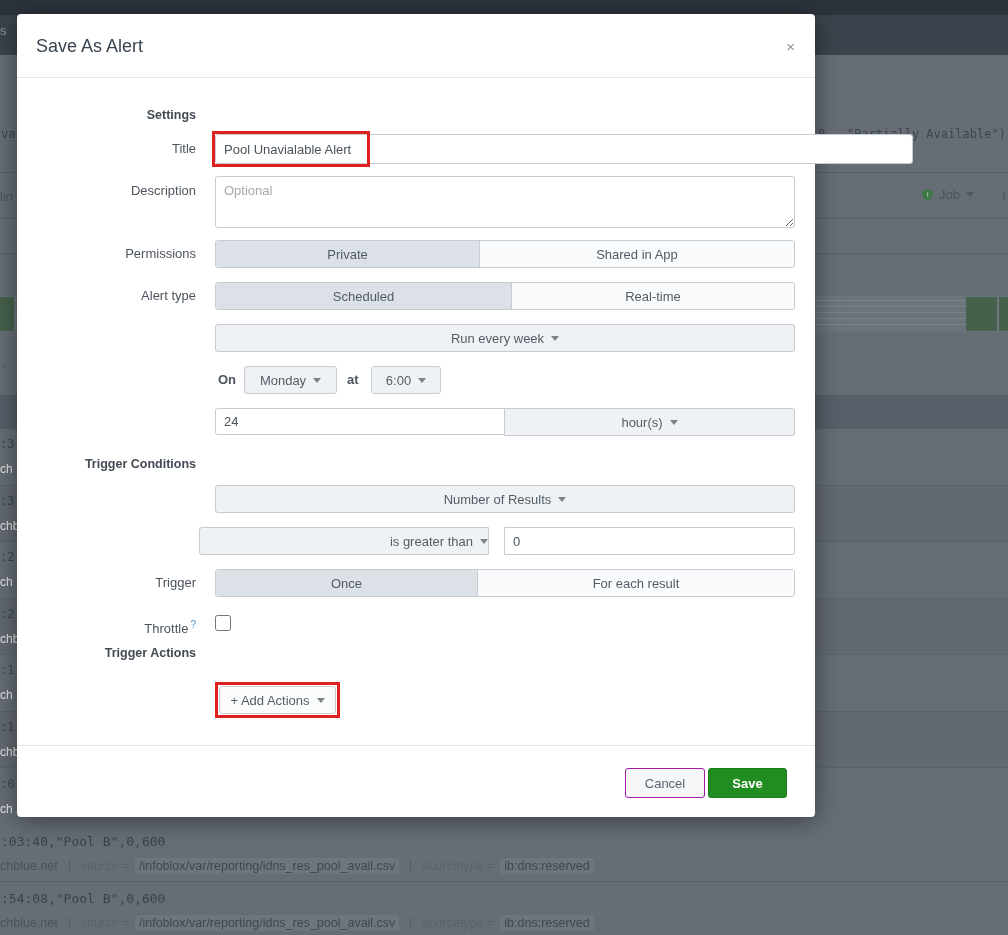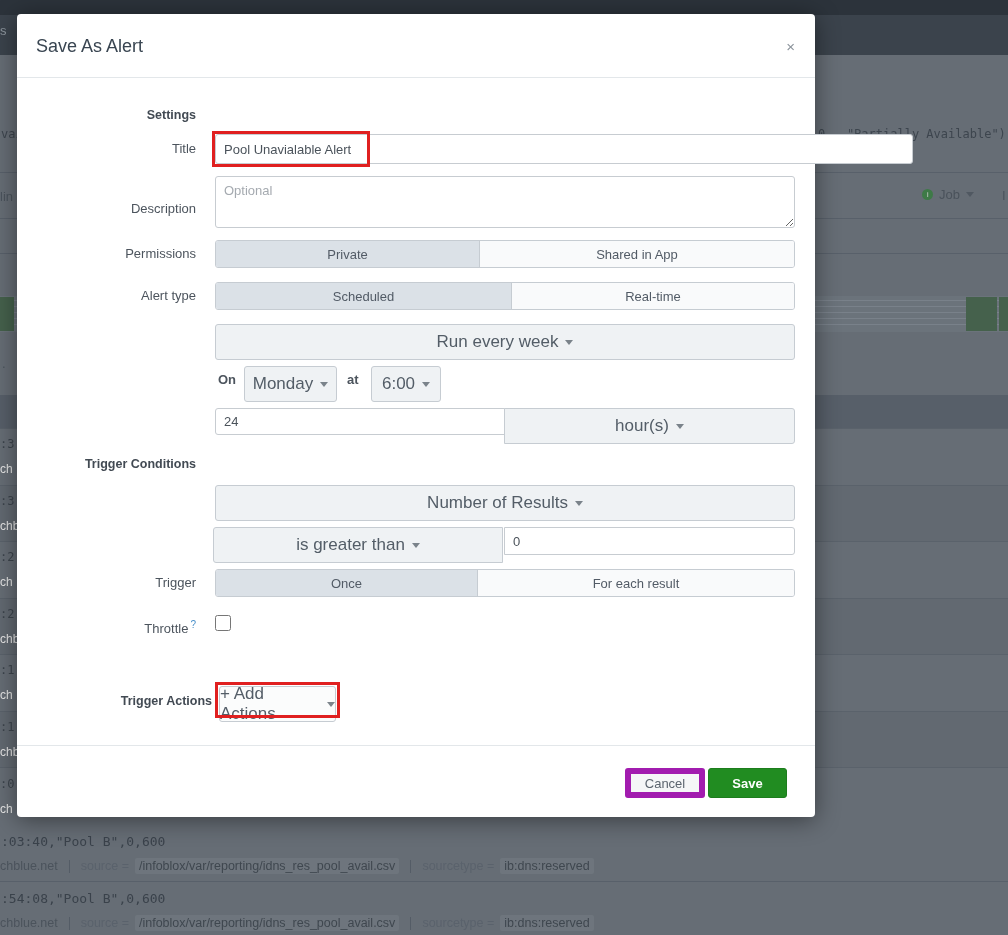--- a/index.html
+++ b/index.html
@@ -59,38 +59,38 @@
             font-family:"Liberation Sans", sans-serif; }
   .t-area::placeholder, .t-input::placeholder { color:#a5aab0; }
 
   .seg-group { position:absolute; left:198px; width:580px; height:28px; display:flex;
                border:1px solid #c6ccd2; border-radius:3px; overflow:hidden; background:#f9fafb; }
   .seg { height:100%; display:flex; align-items:center; justify-content:center; font-size:13px;
          color:#525b66; border-right:1px solid #c6ccd2; cursor:pointer; background:#f9fafb; }
   .seg:last-child { border-right:none; flex:1; }
   .seg.sel { background:#dbe1e7; }
 
-  .gbtn { position:absolute; height:36px; display:flex; align-items:center; justify-content:center;
-          gap:7px; background:#eff2f4; border:1px solid #c6ccd2; border-radius:3px; font-size:17px;
+  .gbtn { position:absolute; height:28px; display:flex; align-items:center; justify-content:center;
+          gap:7px; background:#eff2f4; border:1px solid #c6ccd2; border-radius:3px; font-size:13px;
           color:#535d67; cursor:pointer; }
   .gbtn.white { background:#fbfcfc; }
   .inline-lbl { position:absolute; font-size:13px; font-weight:bold; color:#4c545d; line-height:28px; }
 
   .join-l { border-radius:3px 0 0 3px; }
   .join-r { border-radius:0 3px 3px 0; }
 
   .chk { position:absolute; left:198px; top:601px; width:16px; height:16px; accent-color:#fff;
          border:1px solid #b8bec4; }
   .sup-q { color:#4a90c9; font-size:10px; vertical-align:super; margin-left:2px; }
 
   .ann { position:absolute; border:3px solid #e02020; z-index:5; pointer-events:none; }
 
   .btn { position:absolute; height:30px; border-radius:3px; font-size:13px; display:flex;
          align-items:center; justify-content:center; cursor:pointer; }
-  .btn-cancel { left:608px; top:754px; width:80px; background:#f5f6f7; border:6px solid #a21caf; color:#5b646e; }
+  .btn-cancel { left:608px; top:754px; width:80px; background:#f5f6f7; border:1px solid #a21caf; color:#5b646e; }
   .btn-save { left:691px; top:754px; width:79px; background:#218c21; border:1px solid #1d7d1d;
               color:#fff; font-weight:bold; }
 </style>
 </head>
 <body>
 
 <div class="screen">
 
   <div class="backdrop">
     <div class="navbar"></div>
@@ -182,21 +182,21 @@
     <div class="m-title">Save As Alert</div>
     <div class="m-close">×</div>
     <div class="m-hdiv"></div>
 
     <div class="lbl hd" style="top:94px;">Settings</div>
 
     <div class="lbl lh30" style="top:120px;">Title</div>
     <input class="t-input" style="top: 120px;" type="text" value="Pool Unavialable Alert">
     <div class="ann" style="left:195px; top:117px; width:158px; height:36px;"></div>
 
-    <div class="lbl lh30" style="top:180px;padding-left:39px;">Description</div>
+    <div class="lbl lh30" style="top:162px;padding-left:39px;">Description</div>
     <textarea class="t-area" style="top: 162px;" placeholder="Optional"></textarea>
 
     <div class="lbl lh28" style="top:226px;">Permissions</div>
     <div class="seg-group" style="top:226px;">
       <div class="seg sel" style="width:264px;">Private</div>
       <div class="seg">Shared in App</div>
     </div>
 
     <div class="lbl lh28" style="top:268px;">Alert type</div>
     <div class="seg-group" style="top:268px;">
@@ -226,38 +226,38 @@
       <span class="caret"></span>
     </div>
 
     <div class="lbl hd" style="top:443px;">Trigger Conditions</div>
 
     <div class="gbtn" style="left:198px; top:471px; width:580px;">
       <span>Number of Results</span>
       <span class="caret"></span>
     </div>
 
-    <div class="gbtn join-l" style="left:196px; top:513px; width:290px;">
+    <div class="gbtn join-l" style="left:182px; top:513px; width:290px;justify-content:flex-end;">
       <span>is greater than</span>
       <span class="caret"></span>
     </div>
     <input class="t-input join-r" style="left: 487px; top: 513px; width: 291px; height: 28px;" type="text" value="0">
 
     <div class="lbl lh28" style="top:555px;">Trigger</div>
     <div class="seg-group" style="top:555px;">
       <div class="seg sel" style="width:262px;">Once</div>
       <div class="seg">For each result</div>
     </div>
 
     <div class="lbl" style="top:603px; line-height:16px;">
       <span>Throttle</span><span class="sup-q">?</span>
     </div>
     <input class="chk" type="checkbox" style="">
 
-    <div class="lbl hd" style="top:680px;margin-left:16px;">Trigger Actions</div>
+    <div class="lbl hd" style="top:632px;">Trigger Actions</div>
 
     <div class="gbtn white" style="left:202px; top:672px; width:117px;">
       <span>+ Add Actions</span>
       <span class="caret"></span>
     </div>
     <div class="ann" style="left:198px; top:668px; width:125px; height:36px;"></div>
 
     <div class="m-fdiv"></div>
     <div class="btn btn-cancel">Cancel</div>
     <div class="btn btn-save">Save</div>

